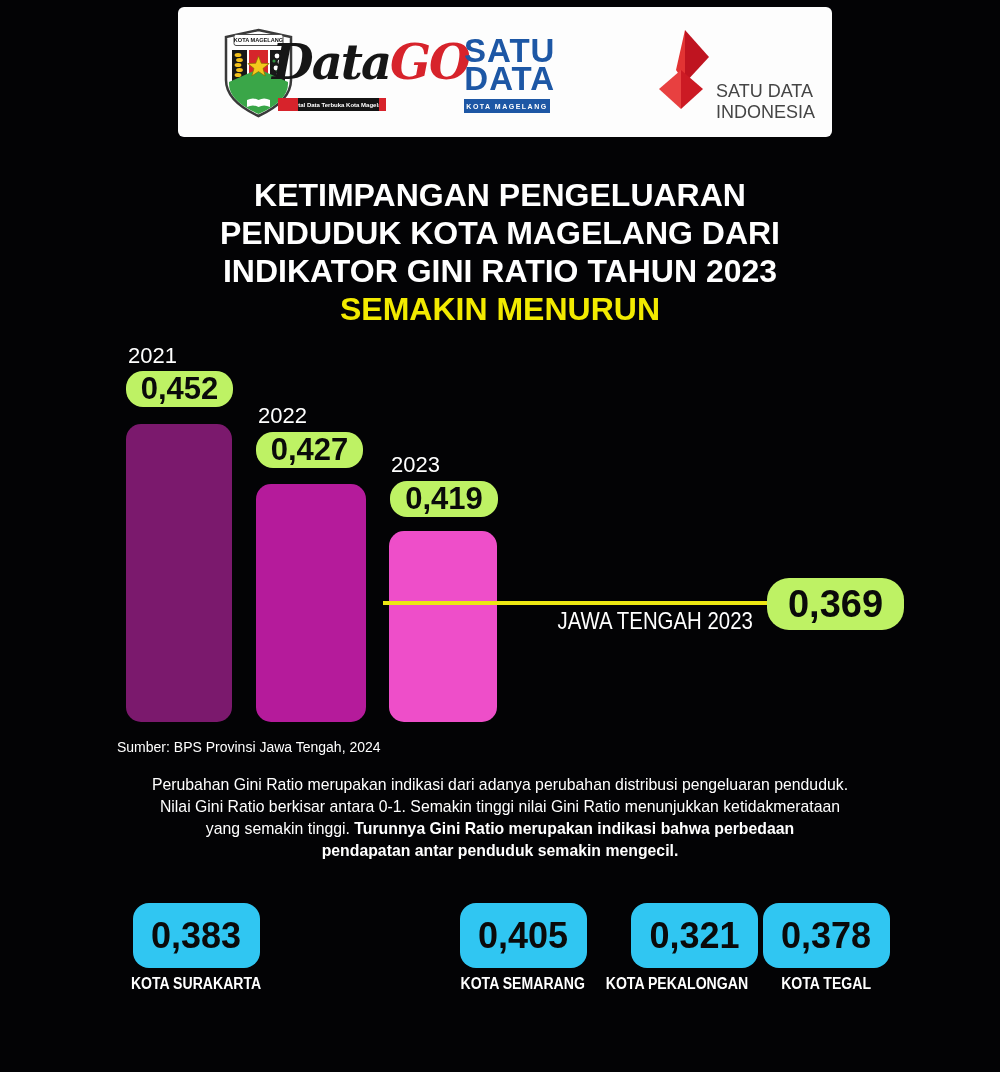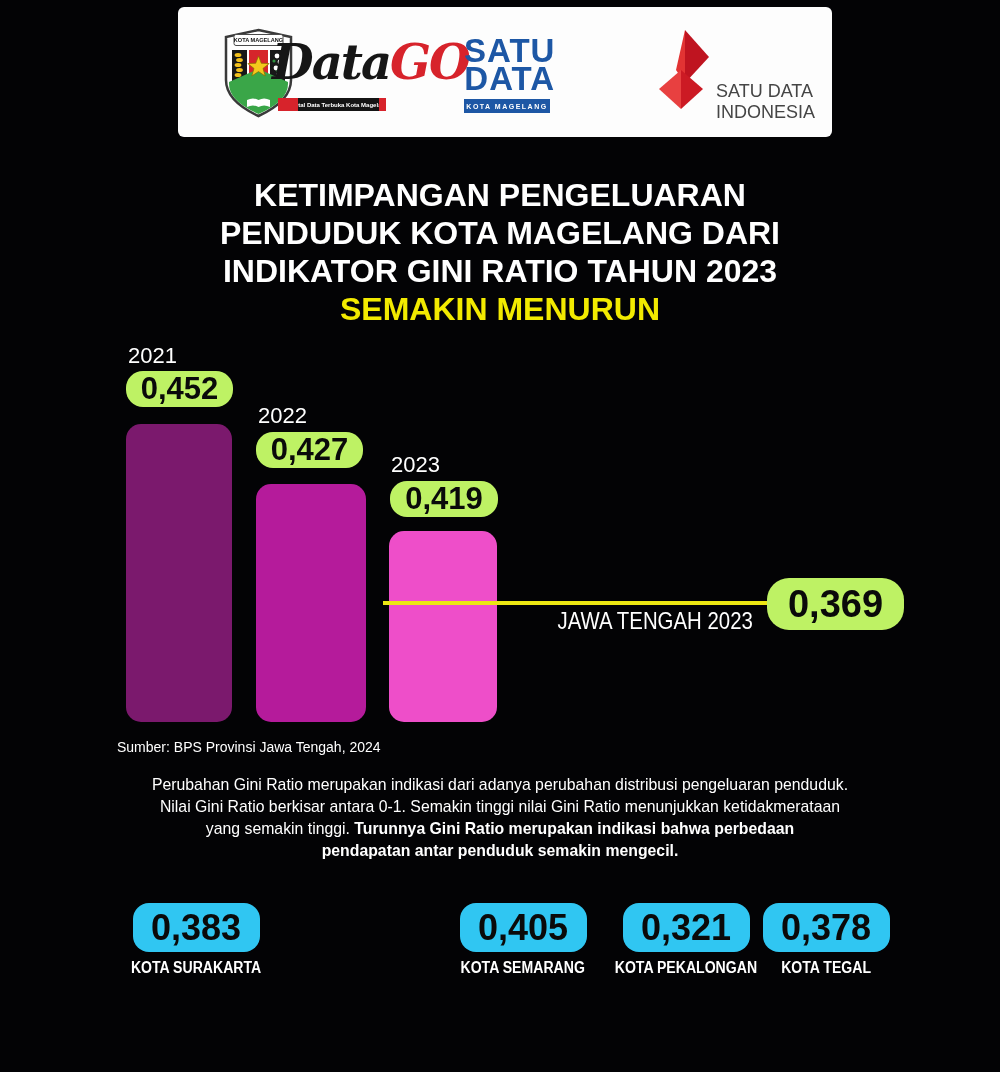--- a/index.html
+++ b/index.html
@@ -56,25 +56,25 @@
   .source-note{left:117px;top:739px;color:#fff;font-size:14px;white-space:nowrap;}
 
   
   .desc{left:0;top:774px;width:1000px;text-align:center;color:#fff;font-size:17px;line-height:22px;
       transform:scaleX(0.93);transform-origin:50% 0;}
   .desc div{white-space:nowrap;}
   .desc .b{font-weight:bold;}
 
   
   .city-col{top:903px;width:180px;display:flex;flex-direction:column;align-items:center;}
-  .city-pill{width:127px;height:49px;background:#30c6f2;border-radius:16px;display:flex;
+  .city-pill{width:127px;height:65px;background:#30c6f2;border-radius:16px;display:flex;
       align-items:center;justify-content:center;color:#0a0a0a;font-weight:bold;font-size:36px;}
   .city-name{margin-top:7px;color:#fff;font-weight:bold;font-size:16px;white-space:nowrap;
       transform:scaleX(0.88);}
-  .c1{left:106px;} .c2{left:263px;} .c3{left:433px;} .c4{left:596px;} .c5{left:736px;}
+  .c1{left:106px;} .c2{left:263px;} .c3{left:433px;} .c4{left:578px;align-items:flex-end;} .c5{left:736px;}
 </style>
 </head>
 <body>
 
 <div class="canvas">
 
   <div class="abs header-card">
 
     <svg class="abs crest" viewBox="0 0 73 90">
       <path d="M36.5,2 L69,9 L69,52 Q69,73 36.5,88 Q4,73 4,52 L4,9 Z" fill="#ffffff" stroke="#3a3a3a" stroke-width="2.5"></path>

